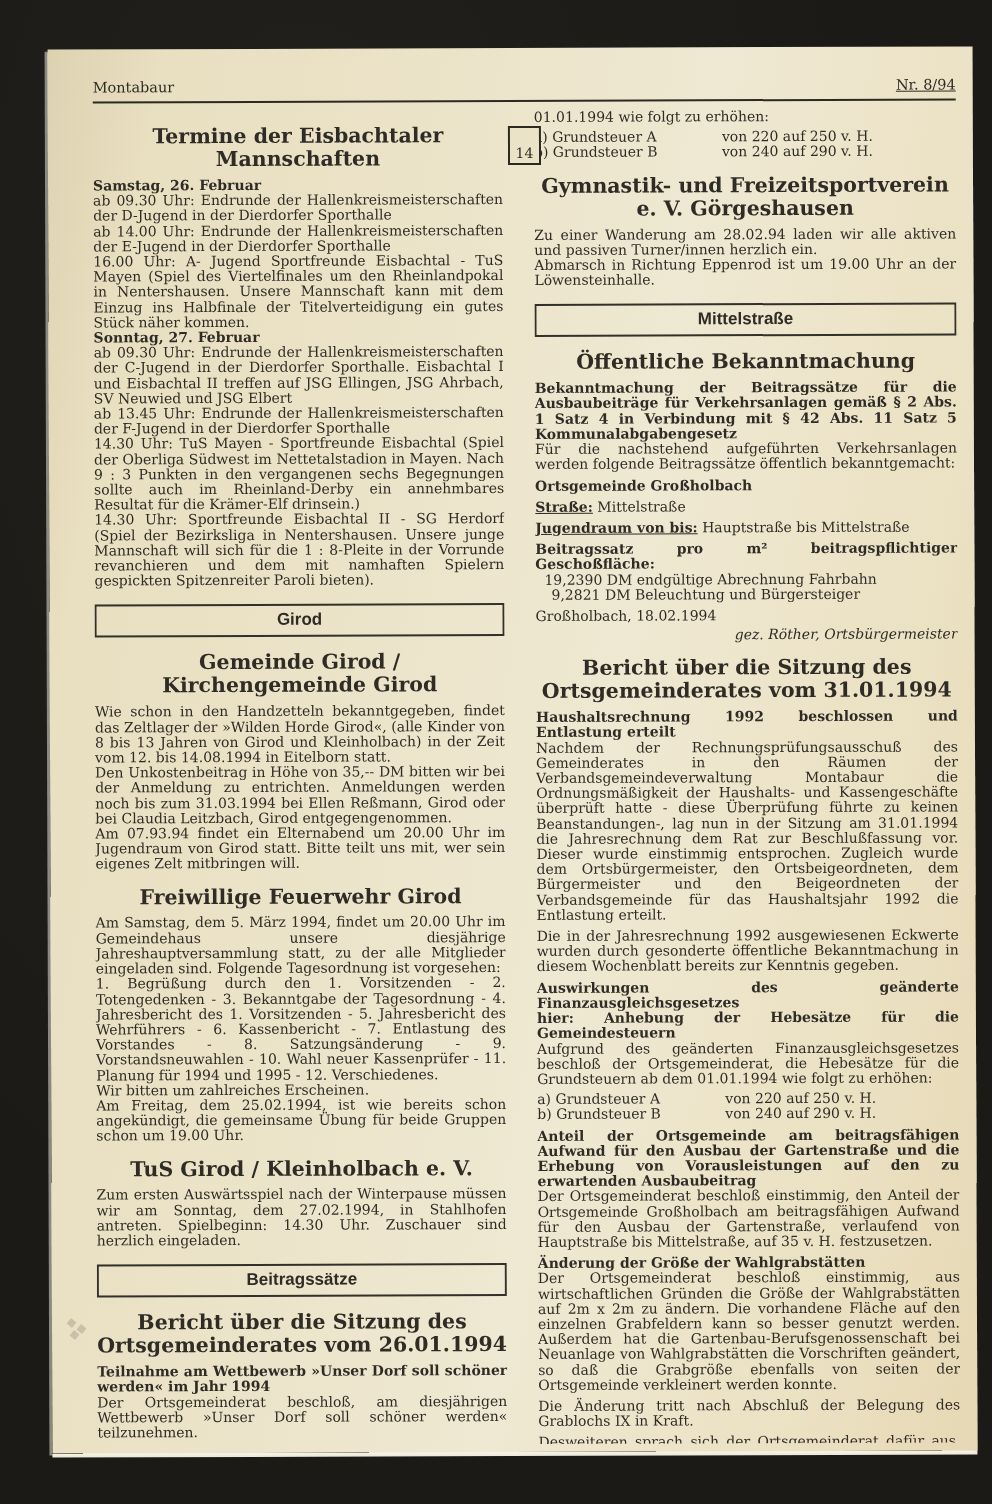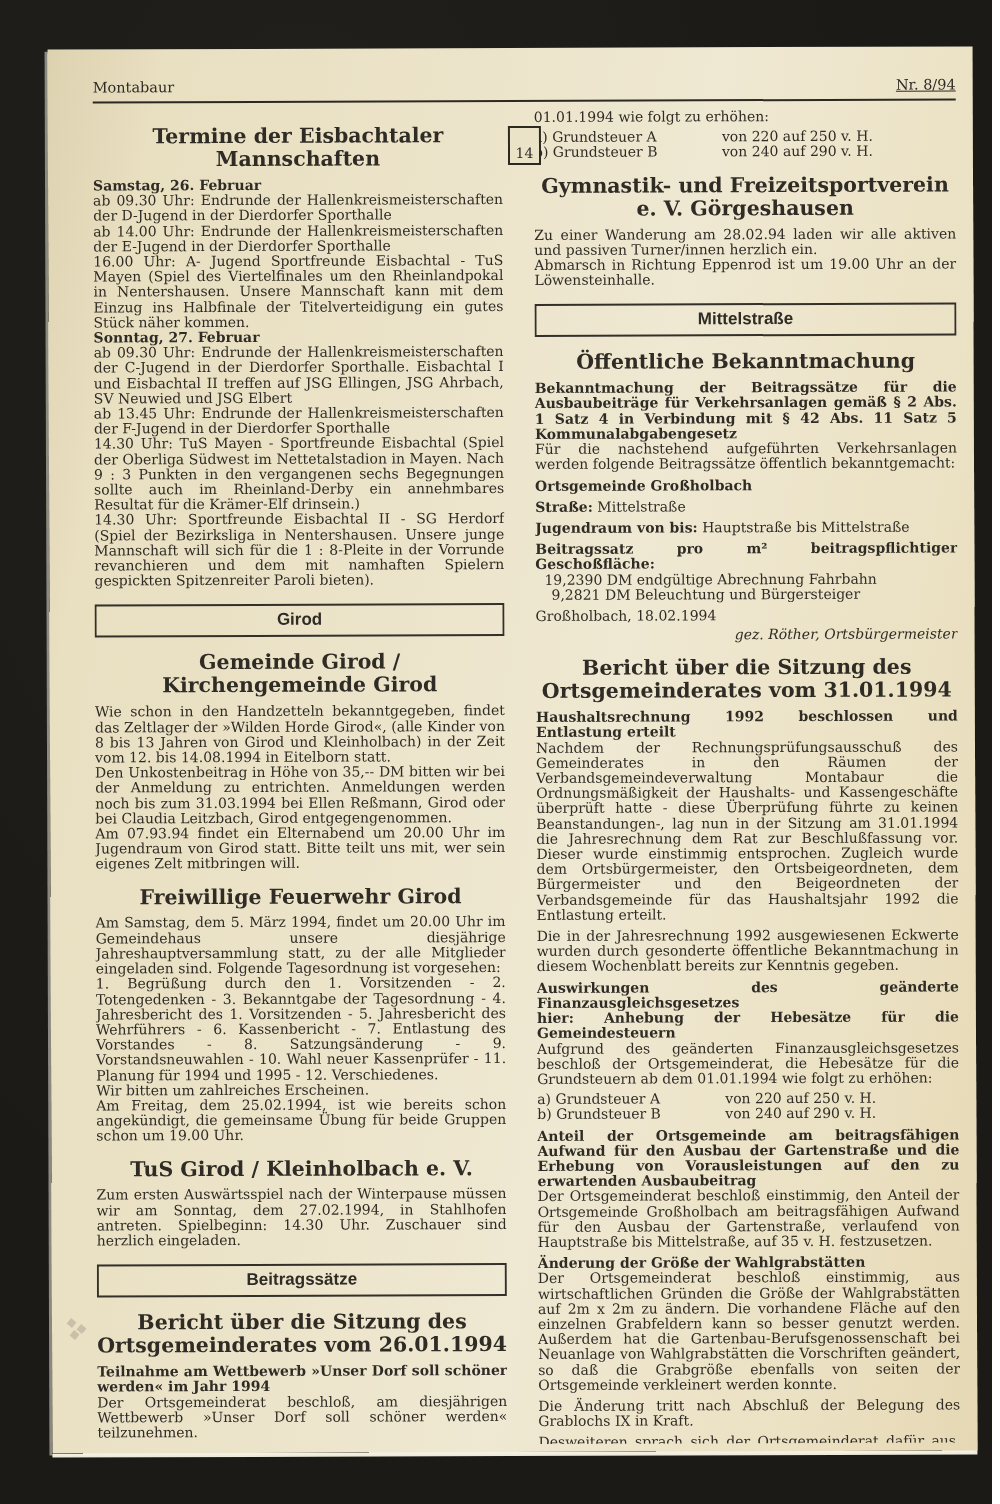--- a/index.html
+++ b/index.html
@@ -45,21 +45,21 @@
     text-align:center;font-weight:bold;
   }
   .boxed{
     border:2px solid #33302a;margin:16px 0 13px;padding:4px 0 5px;
     text-align:center;font-family:"Liberation Sans",sans-serif;
     font-weight:bold;font-size:17px;
   }
   .rates{margin-top:5px;}
   .rate-row{display:flex;font-size:14px;line-height:15.2px;}
   .rate-label{width:188px;flex:none;}
-  .kv b{font-weight:bold;}
+  .kv b{font-weight:bold;text-decoration:underline;}
   .indent-1{padding-left:9px;text-align:left;}
   .indent-2{padding-left:16px;text-align:left;}
   .signature{margin:4px 0 0;font-size:14px;line-height:15.2px;text-align:right;font-style:italic;}
   .pencil-marks{position:absolute;left:12px;top:1262px;width:30px;height:36px;opacity:0.35;}
   .pencil-marks i{
     position:absolute;width:7px;height:7px;background:#8a8678;
     transform:rotate(40deg);display:block;
   }
   .pencil-marks i:nth-child(1){left:4px;top:8px;}
   .pencil-marks i:nth-child(2){left:14px;top:14px;}

